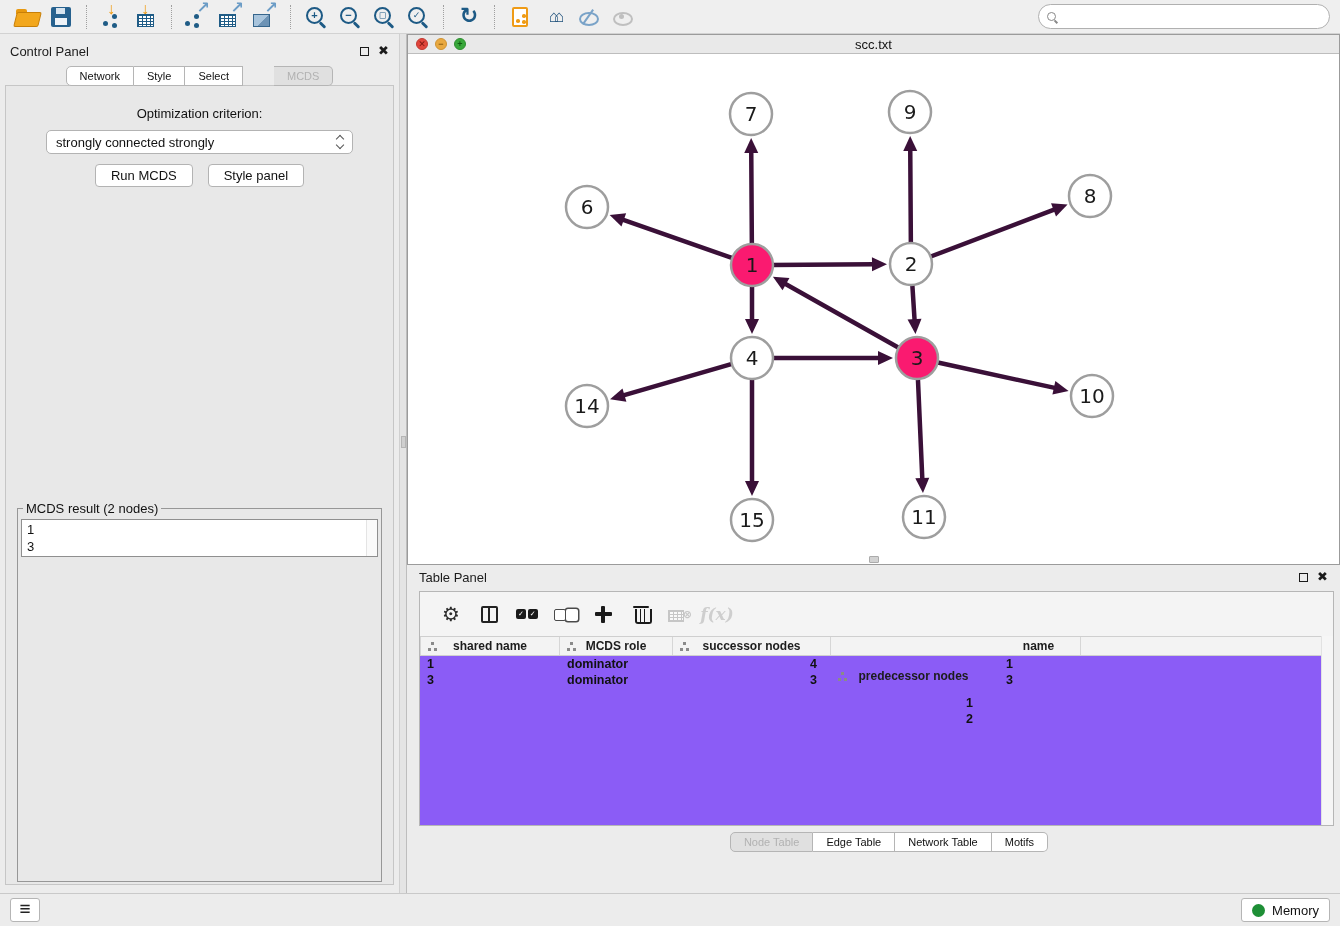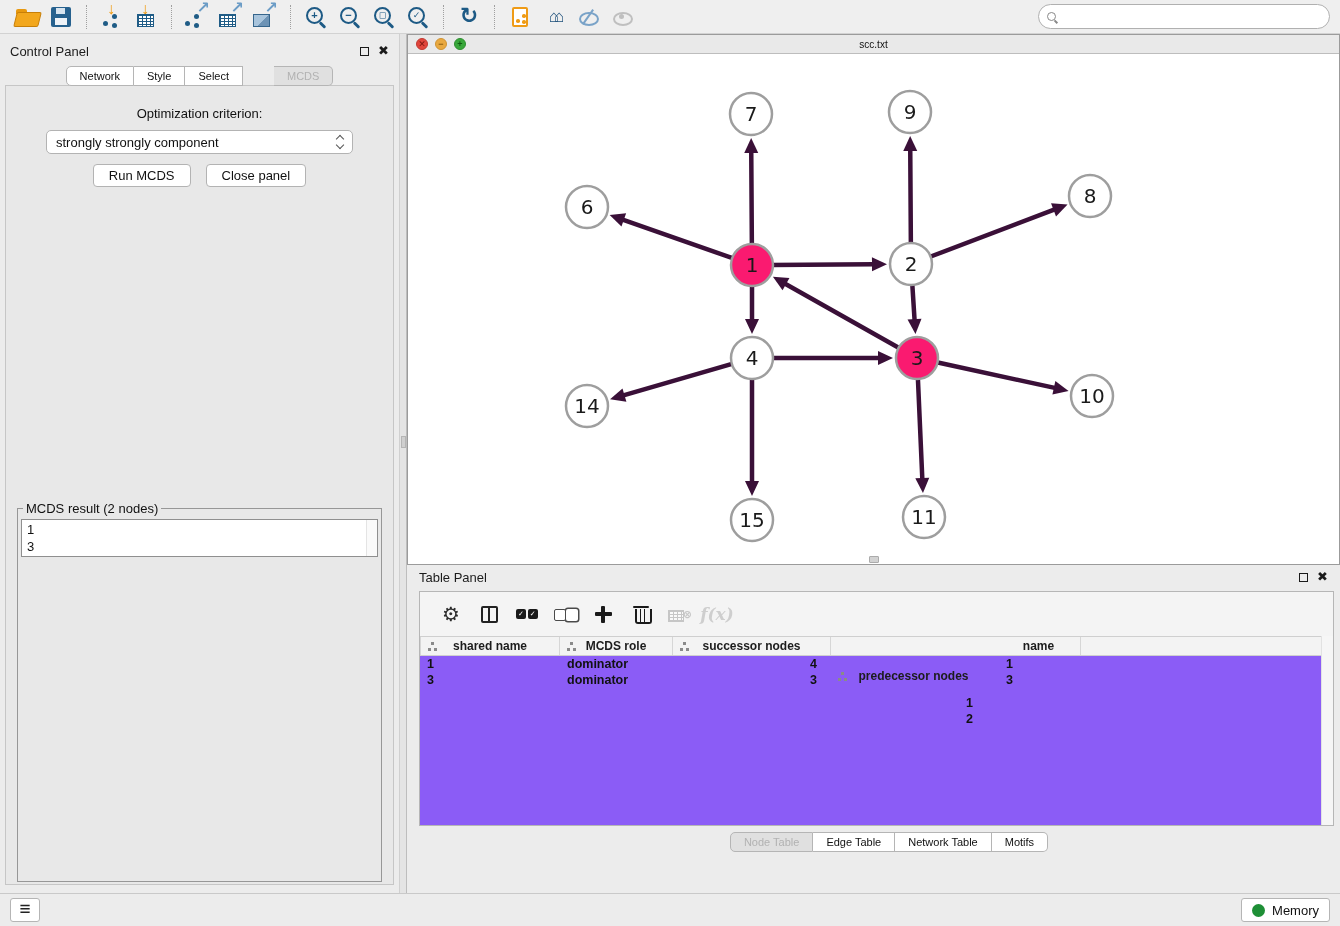--- a/index.html
+++ b/index.html
@@ -117,21 +117,21 @@
   
   .right { flex:1; display:flex; flex-direction:column; min-width:0; }
 
   .netwin { height:531px; flex:0 0 auto; border:1px solid #9b9b9b; display:flex; flex-direction:column; background:#fff; }
   .net-titlebar { height:19px; background:#e9e9e9; border-bottom:1px solid #bdbdbd; display:flex; align-items:center; position:relative; flex:0 0 auto; }
   .net-lights { display:flex; gap:7px; margin-left:8px; }
   .nl { width:12px; height:12px; border-radius:50%; font-size:9px; font-weight:bold; display:flex; align-items:center; justify-content:center; line-height:1; }
   .nl-close { background:#e1463c; border:1px solid #c23a32; color:#7e1710; }
   .nl-min   { background:#e9a940; border:1px solid #cf9334; color:#8a5d12; }
   .nl-zoom  { background:#39a83b; border:1px solid #2f8f31; color:#115c13; }
-  .net-title { position:absolute; left:0; right:0; text-align:center; font-size:10px; color:#111; }
+  .net-title { position:absolute; left:0; right:0; text-align:center; font-size:13px; color:#111; }
   .net-canvas { flex:1; position:relative; background:#fff; min-height:0; }
   .net-canvas svg { position:absolute; inset:0; width:100%; height:100%; }
   .hscroll-handle { position:absolute; bottom:1px; left:calc(50% - 5px); width:10px; height:7px; background:#d2d2d2; border:1px solid #ababab; border-radius:1px; }
 
   
   .table-panel { flex:1; display:flex; flex-direction:column; background:#ececec; min-height:0; }
   .tp-header { height:24px; display:flex; align-items:center; padding:8px 12px; flex:0 0 auto; }
   .tp-box { margin:2px 6px 0 12px; border:1px solid #b6b6b6; background:#8b5cf6; height:235px; position:relative; flex:0 0 auto;font-weight:bold; }
   .tp-toolbar { height:44px; background:#f4f4f4; display:flex; align-items:center; padding-left:12px; }
   .tp-toolbar .tbi { width:38px; }
@@ -257,26 +257,26 @@
       </div>
       <div class="cp-tabs" id="control-tabs">
           <span class="tab">Network</span>
           <span class="tab">Style</span>
           <span class="tab">Select</span>
           <span class="tab tab-active">MCDS</span>
         </div>
       <div class="cp-content">
         <div class="opt-label">Optimization criterion:</div>
         <div class="select">
-          <span>strongly strongly component</span>
+          <span>strongly connected strongly</span>
           <span class="stepper"></span>
         </div>
         <div class="btn-row">
           <span class="btn">Run MCDS</span>
-          <span class="btn">Close panel</span>
+          <span class="btn">Style panel</span>
         </div>
         <fieldset class="result-fieldset">
           <legend>MCDS result (2 nodes)</legend>
           <div class="result-box">
             <div id="result-lines">
                 <div class="result-line">1</div>
                 <div class="result-line">3</div>
               </div>
             <div class="result-scroll"></div>
           </div>

